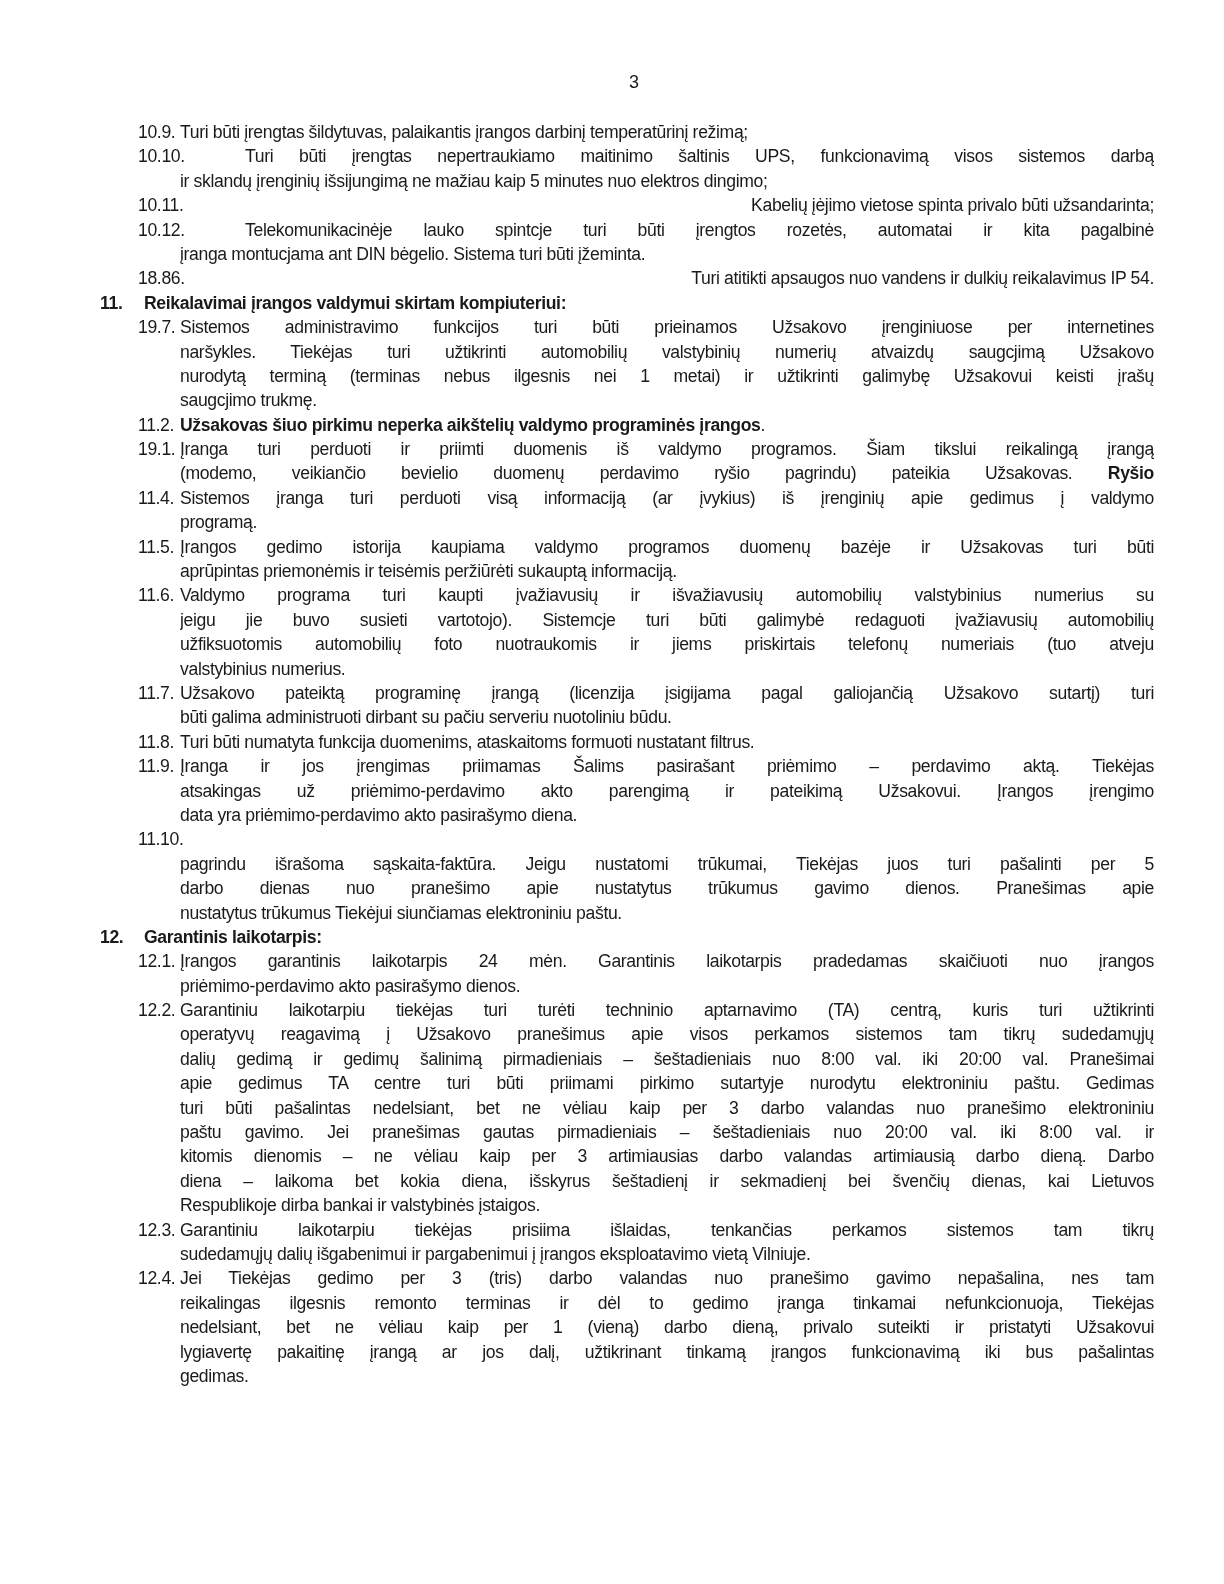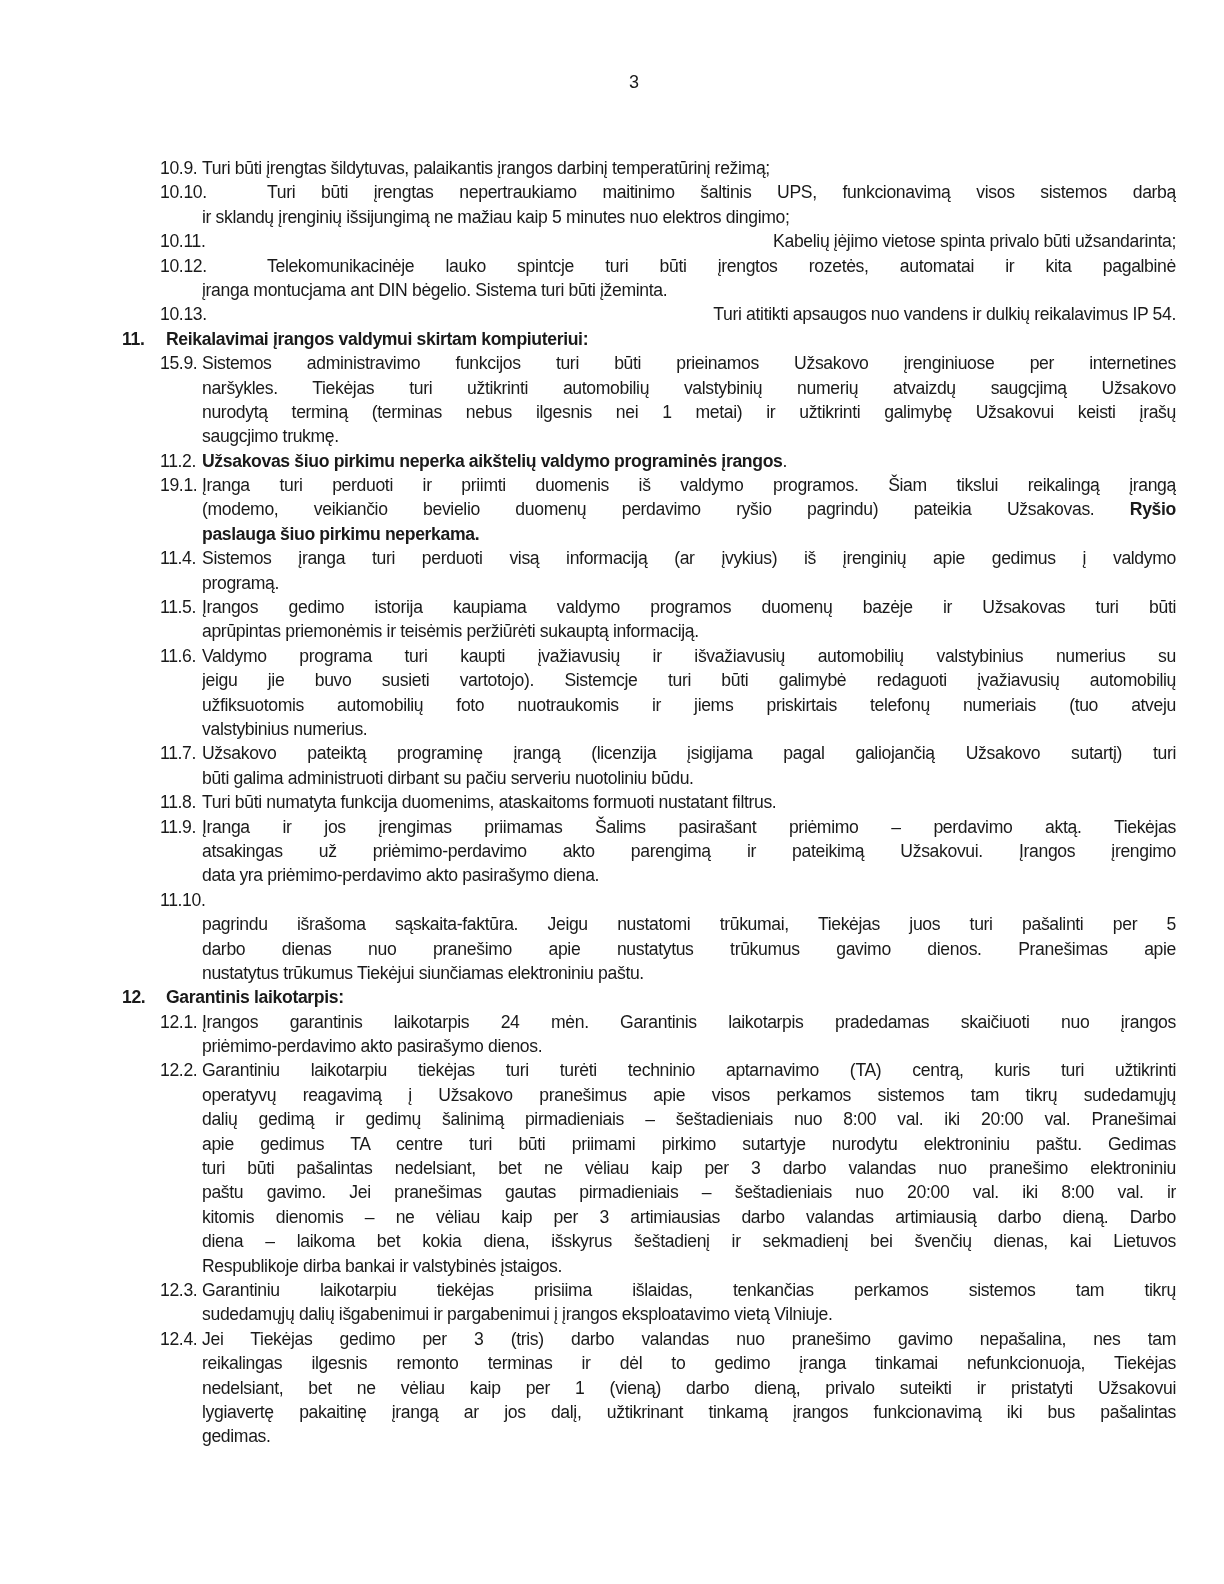--- a/index.html
+++ b/index.html
@@ -1,19 +1,19 @@
 <!DOCTYPE html>
 <html><head>
 <meta charset="utf-8">
 <style>
   html, body { margin:0; padding:0; background:#ffffff; }
   body { width:1224px; height:1584px; position:relative; overflow:hidden;
          font-family:"Liberation Sans", sans-serif; color:#1a1a1a; }
   .page-num { position:absolute; top:72px; left:0; width:1268px; text-align:center; font-size:18px; }
-  .content { position:absolute; top:120px; left:122px; width:1050px;margin-top:36px; }
+  .content { position:absolute; top:120px; left:100px; width:1050px; }
   .ln { position:relative; height:24.4px; line-height:24.4px; font-size:17.6px;
         white-space:nowrap; letter-spacing:-0.35px; }
   .num { position:absolute; left:38px; }
   .txt { position:absolute; left:80px; right:-4px; }
   .txt.j { text-align:justify; text-align-last:justify; white-space:normal; height:24.4px; overflow:hidden; }
   .txt.wide { left:145px;text-align:right; }
   .cont { position:absolute; left:80px; right:-4px; }
   .cont.j { text-align:justify; text-align-last:justify; white-space:normal; height:24.4px; overflow:hidden; }
   .sec .num { left:0; font-weight:bold; }
   .sec .txt { left:44px; font-weight:bold; }
@@ -40,29 +40,29 @@
       <span class="txt wide">Kabelių įėjimo vietose spinta privalo būti užsandarinta;</span>
     </div>
     <div class="ln">
       <span class="num">10.12.</span>
       <span class="txt wide j">Telekomunikacinėje lauko spintcje turi būti įrengtos rozetės, automatai ir kita pagalbinė</span>
     </div>
     <div class="ln">
       <span class="cont">įranga montucjama ant DIN bėgelio. Sistema turi būti įžeminta.</span>
     </div>
     <div class="ln">
-      <span class="num">10.13.</span>
+      <span class="num">18.86.</span>
       <span class="txt wide">Turi atitikti apsaugos nuo vandens ir dulkių reikalavimus IP 54.</span>
     </div>
     <div class="ln sec">
       <span class="num">11.</span>
       <span class="txt">Reikalavimai įrangos valdymui skirtam kompiuteriui:</span>
     </div>
     <div class="ln">
-      <span class="num">15.9.</span>
+      <span class="num">19.7.</span>
       <span class="txt j">Sistemos administravimo funkcijos turi būti prieinamos Užsakovo įrenginiuose per internetines</span>
     </div>
     <div class="ln">
       <span class="cont j">naršykles. Tiekėjas turi užtikrinti automobilių valstybinių numerių atvaizdų saugcjimą Užsakovo</span>
     </div>
     <div class="ln">
       <span class="cont j">nurodytą terminą (terminas nebus ilgesnis nei 1 metai) ir užtikrinti galimybę Užsakovui keisti įrašų</span>
     </div>
     <div class="ln">
       <span class="cont">saugcjimo trukmę.</span>
@@ -70,23 +70,20 @@
     <div class="ln">
       <span class="num">11.2.</span>
       <span class="txt"><b>Užsakovas šiuo pirkimu neperka aikštelių valdymo programinės įrangos</b><span>.</span></span>
     </div>
     <div class="ln">
       <span class="num">19.1.</span>
       <span class="txt j">Įranga turi perduoti ir priimti duomenis iš valdymo programos. Šiam tikslui reikalingą įrangą</span>
     </div>
     <div class="ln">
       <span class="cont j"><span>(modemo, veikiančio bevielio duomenų perdavimo ryšio pagrindu) pateikia Užsakovas.</span> <b>Ryšio</b></span>
-    </div>
-    <div class="ln">
-      <span class="cont"><b>paslauga šiuo pirkimu neperkama.</b></span>
     </div>
     <div class="ln">
       <span class="num">11.4.</span>
       <span class="txt j">Sistemos įranga turi perduoti visą informaciją (ar įvykius) iš įrenginių apie gedimus į valdymo</span>
     </div>
     <div class="ln">
       <span class="cont">programą.</span>
     </div>
     <div class="ln">
       <span class="num">11.5.</span>

